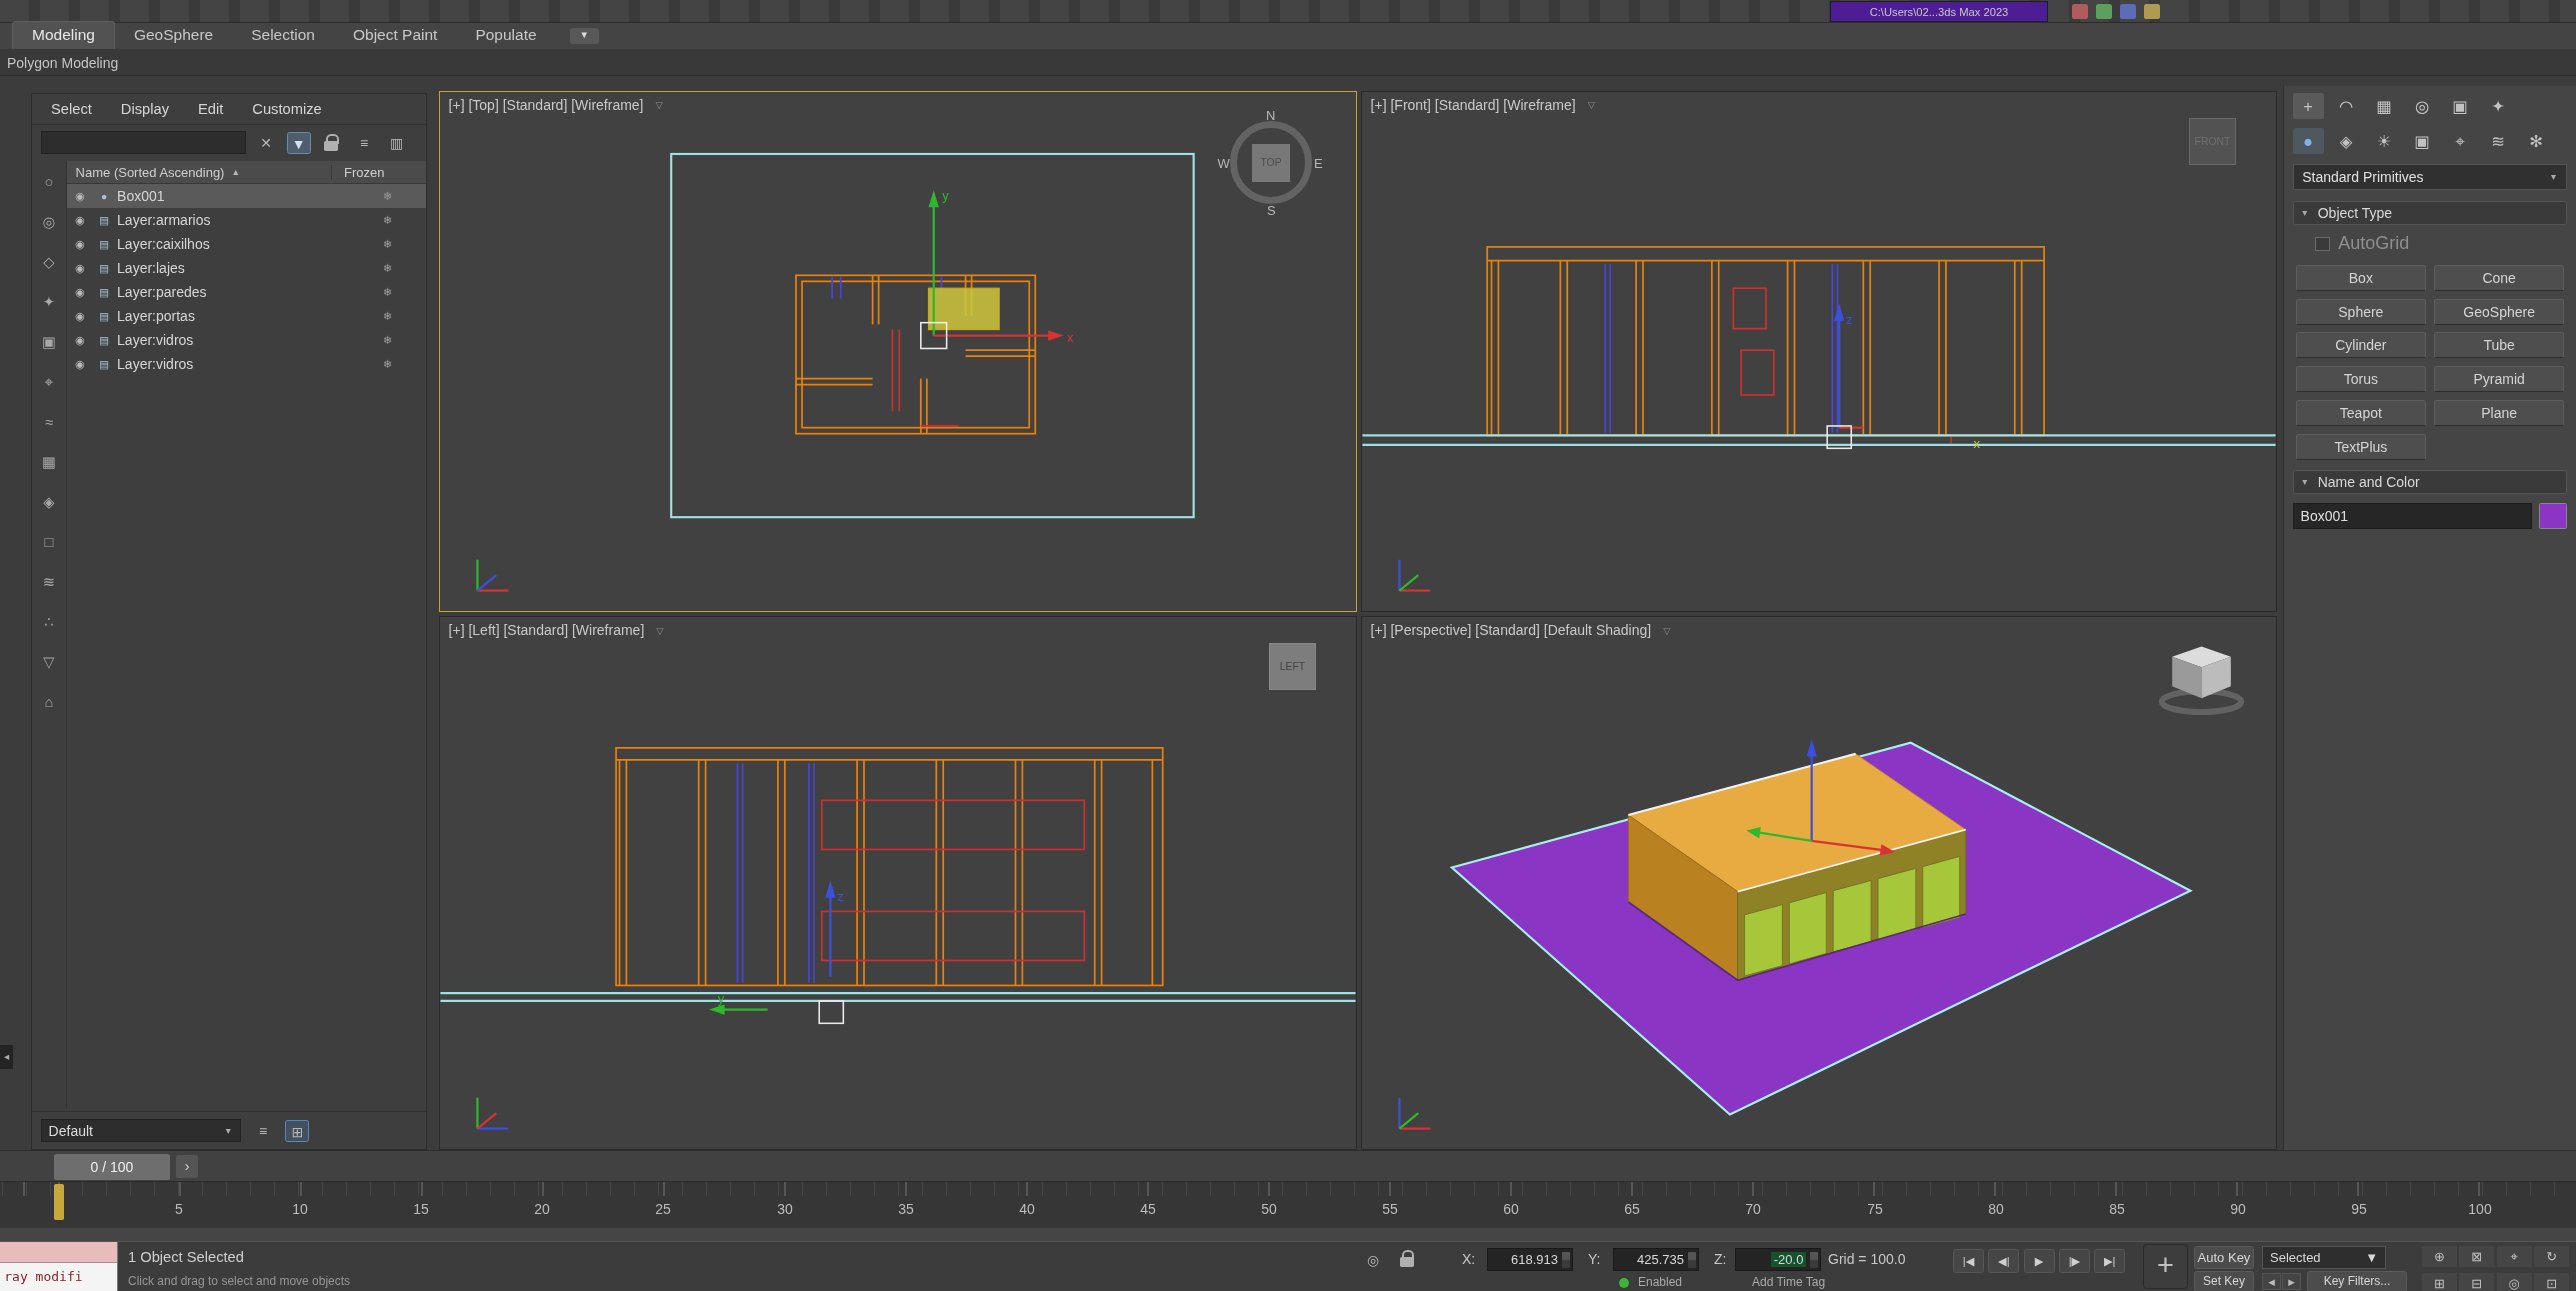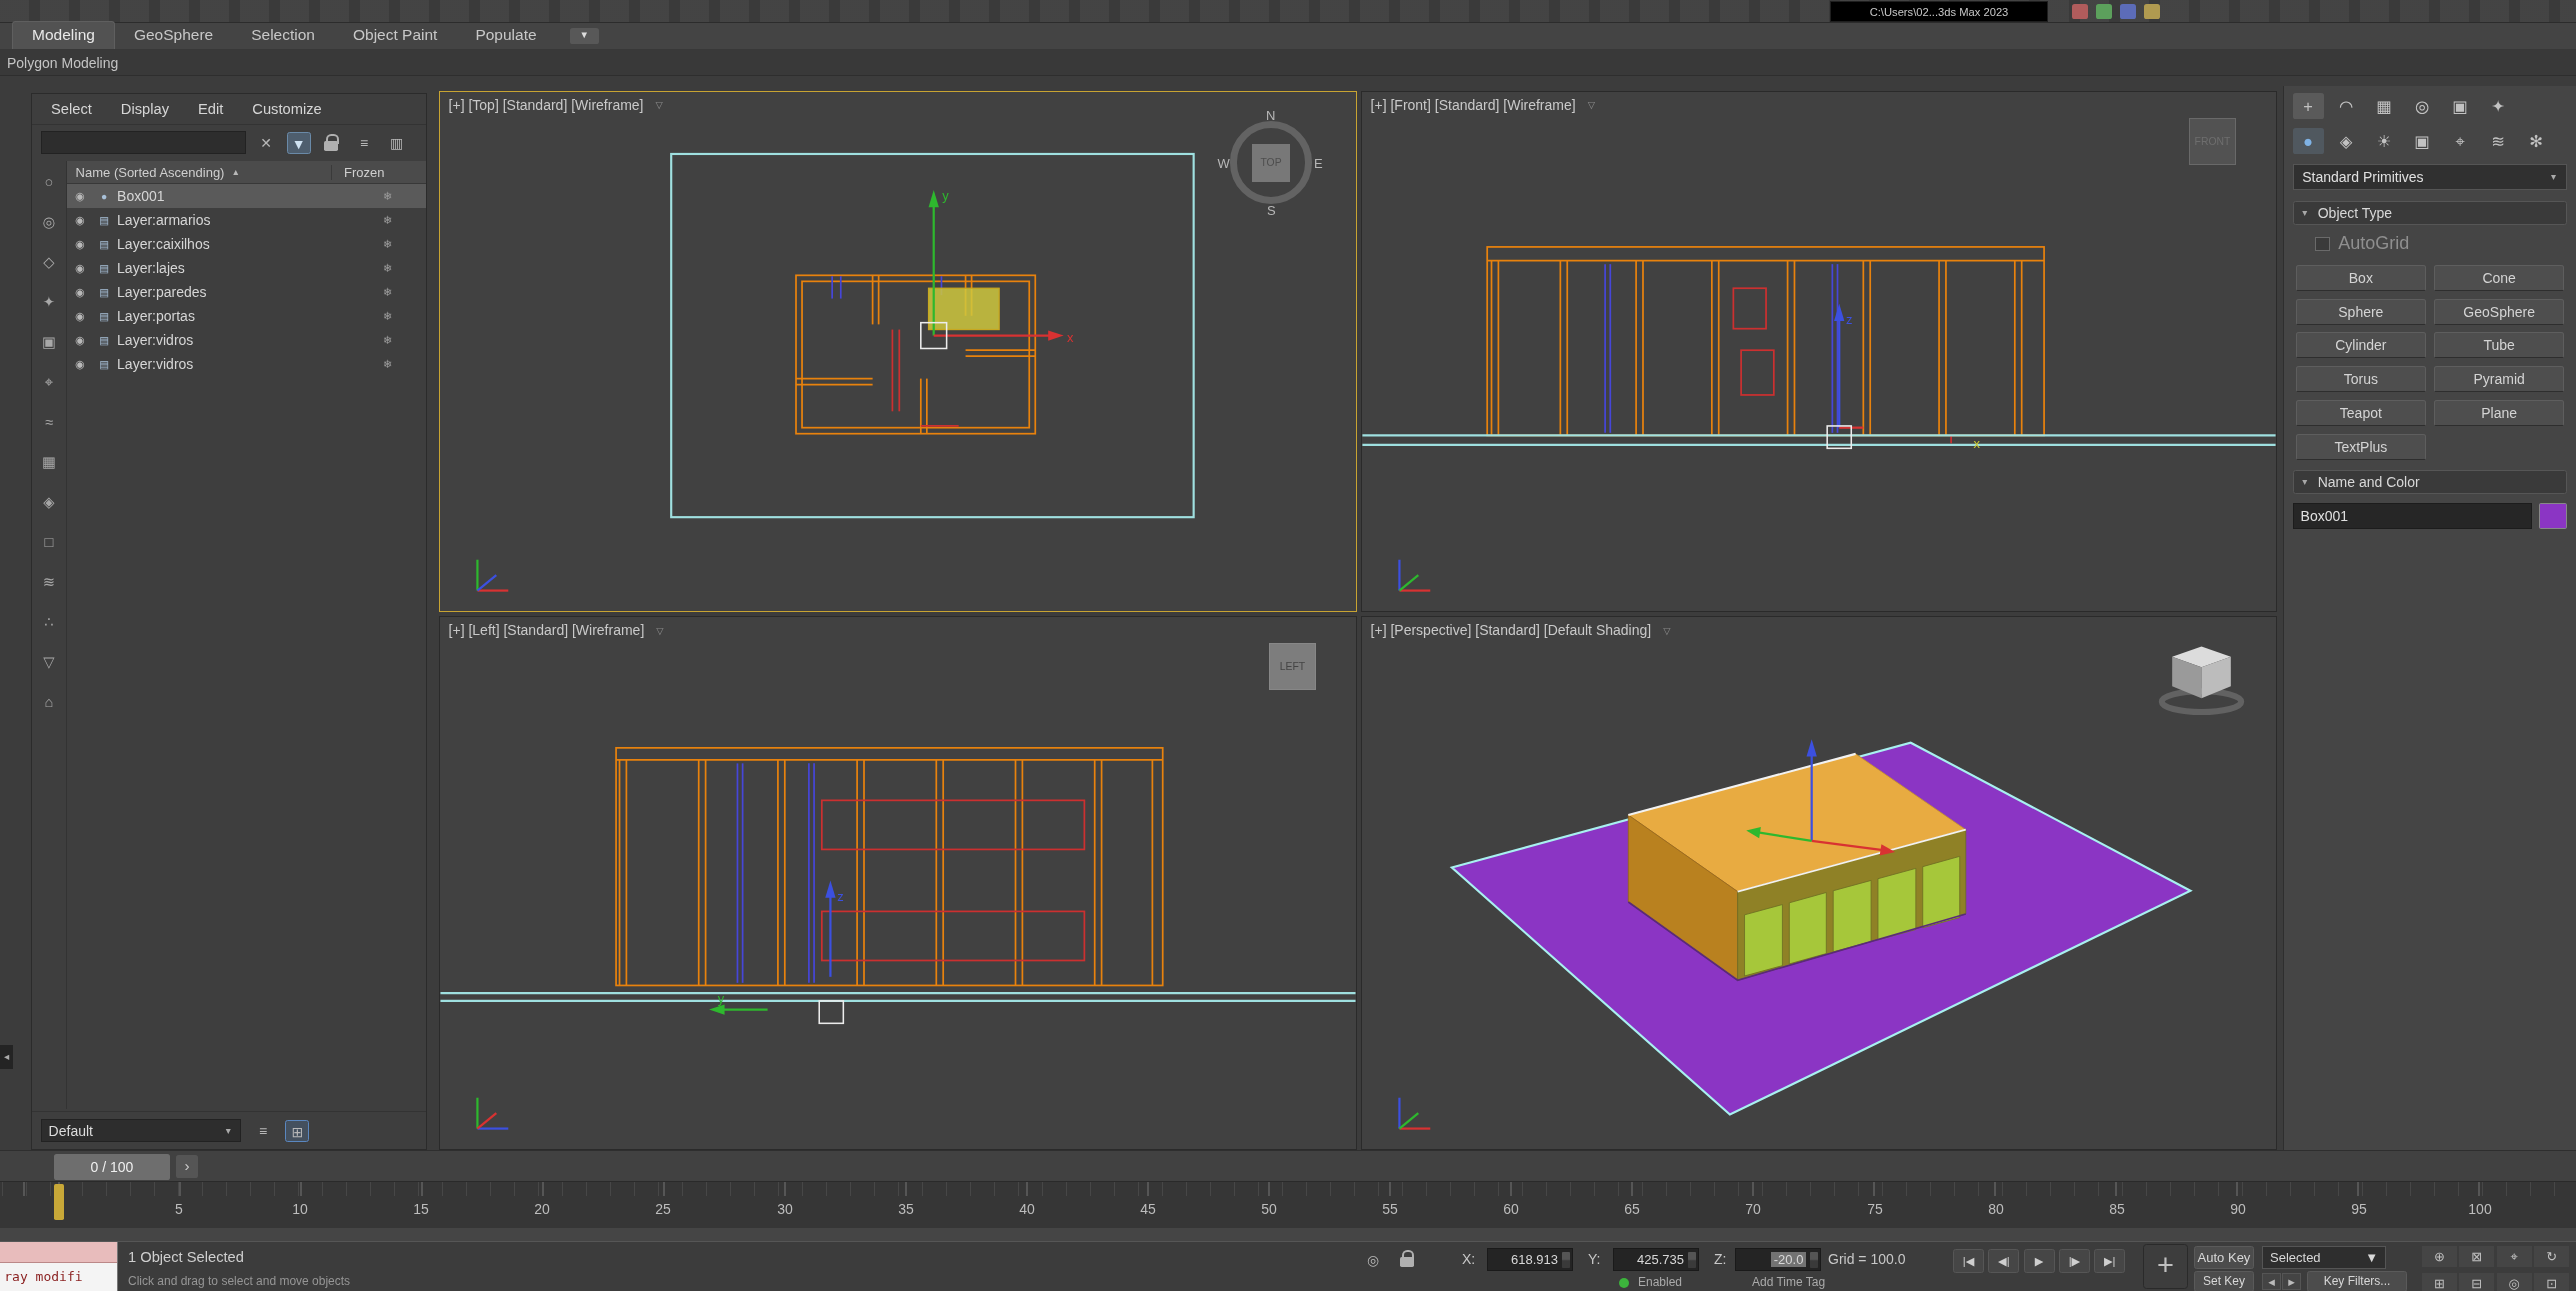--- a/index.html
+++ b/index.html
@@ -6,21 +6,21 @@
   html,body { background:#2d2d2d; }
   .app { position:relative; width:2576px; height:1291px; background:#454545;
          font-family:"Liberation Sans",sans-serif; color:#d0d0d0; overflow:hidden;
          font-size:14.7px; }
 
   
   .toolbar { position:absolute; left:0; top:0; width:2576px; height:23px; background:#3a3a3a;
              border-bottom:0.9px solid #2c2c2c; }
   .tb-stubs { position:absolute; inset:0;
      background:repeating-linear-gradient(90deg,#474747 0 29px,#3a3a3a 29px 40px); opacity:.75; }
-  .tb-title { position:absolute; left:1830px; top:0.9px; width:218px; height:21px; background:#000000;
+  .tb-title { position:absolute; left:1830px; top:0.9px; width:218px; height:21px; background:#4c1d95;
               color:#c8c8c8; font-size:11.2px; line-height:21px; text-align:center; border:0.9px solid #1f1f1f; }
   .tb-dot { position:absolute; top:3.5px; width:15.5px; height:15.5px; border-radius:2.6px; }
   .d1{left:2072px;background:#b05c5c;} .d2{left:2096px;background:#5ca05c;}
   .d3{left:2120px;background:#5c6cb8;} .d4{left:2144px;background:#b09a50;}
 
   
   .ribbon-tabs { position:absolute; left:0; top:23px; width:2576px; height:27px; background:#444444;
                  display:flex; align-items:flex-end; padding-left:12px; border-bottom:0.9px solid #383838;}
   .rtab { padding:3.5px 19px 5.2px 19px; font-size:15.5px; color:#c8c8c8; cursor:default; }
   .rtab.active { background:#525252; border:0.9px solid #5f5f5f; border-bottom:none;
@@ -159,21 +159,21 @@
   .sel-status { position:absolute; left:128px; top:7px; font-size:14.7px; color:#cfcfcf; }
   .prompt { position:absolute; left:128px; top:32px; font-size:12px; color:#969696; }
   .sb-ic { position:absolute; width:24px; height:22.4px; text-align:center; line-height:22.4px;
            color:#b8b8b8; font-size:14px; }
   .coord-label { position:absolute; top:8.6px; font-size:14px; color:#c8c8c8; }
   .coordfield { position:absolute; top:6px; width:86px; height:23px; background:#242424;
                 border:0.9px solid #1a1a1a; color:#d8d8d8; font-size:13px; line-height:21.6px;
                 text-align:right; padding-right:14px; }
   .coordfield .spin { position:absolute; right:1.7px; top:2.6px; width:8.6px; height:16.4px;
      background:linear-gradient(#555 0 45%,#3a3a3a 55% 100%); border-radius:0.9px;}
-  .coordfield .hl { background:#737373; padding:0 2.6px; }
+  .coordfield .hl { background:#14532d; padding:0 2.6px; }
   .grid-label { position:absolute; left:1828px; top:8.6px; font-size:14px; color:#c8c8c8; }
   .enabled-dot { position:absolute; left:1619px; top:36px; width:10.4px; height:10.4px; border-radius:50%;
                  background:#3cb43c; }
   .enabled-label { position:absolute; left:1638px; top:33px; font-size:12px; color:#aaa; }
   .timetag { position:absolute; left:1752px; top:33px; font-size:12px; color:#aaa; }
   .playback { position:absolute; left:1953px; top:7px; display:flex; gap:4.3px; }
   .pb-btn { width:31px; height:24px; background:#464646; border:0.9px solid #565656; border-radius:2.6px;
             color:#cfcfcf; font-size:11.2px; text-align:center; line-height:22.4px; }
   .setkeys { position:absolute; left:2143px; top:1.7px; width:45px; height:45px; background:#3d3d3d;
              border:0.9px solid #2a2a2a; border-radius:3.5px; color:#c0c0c0; font-size:29px;

